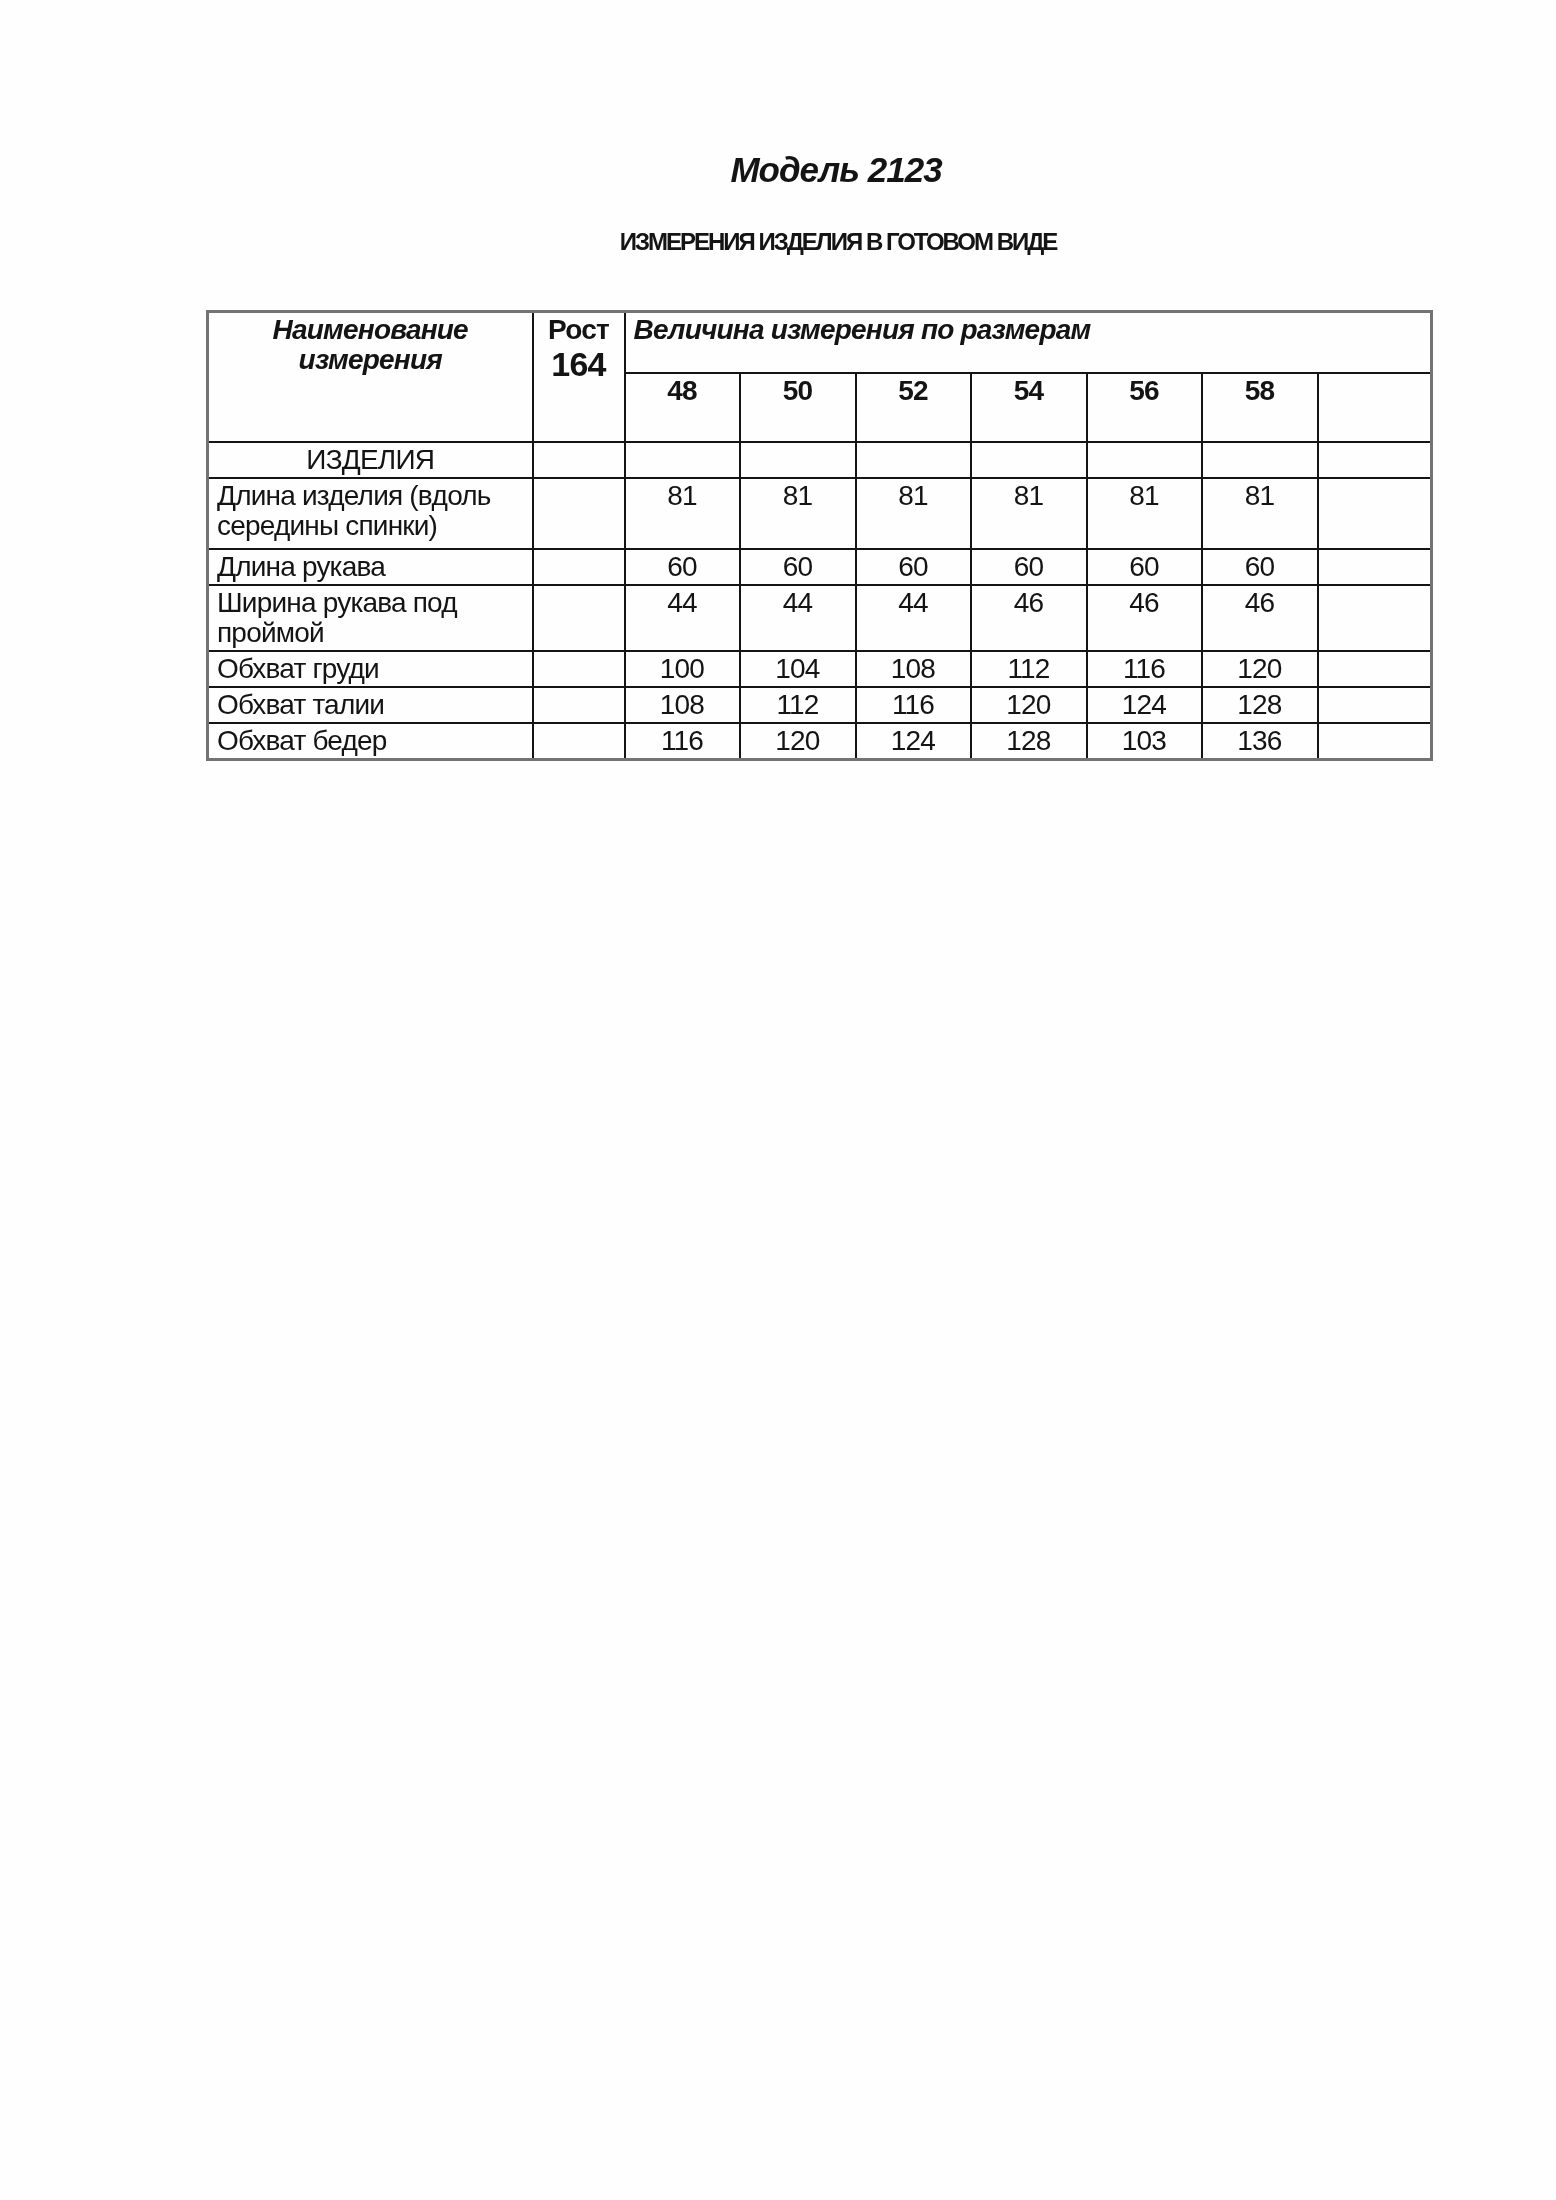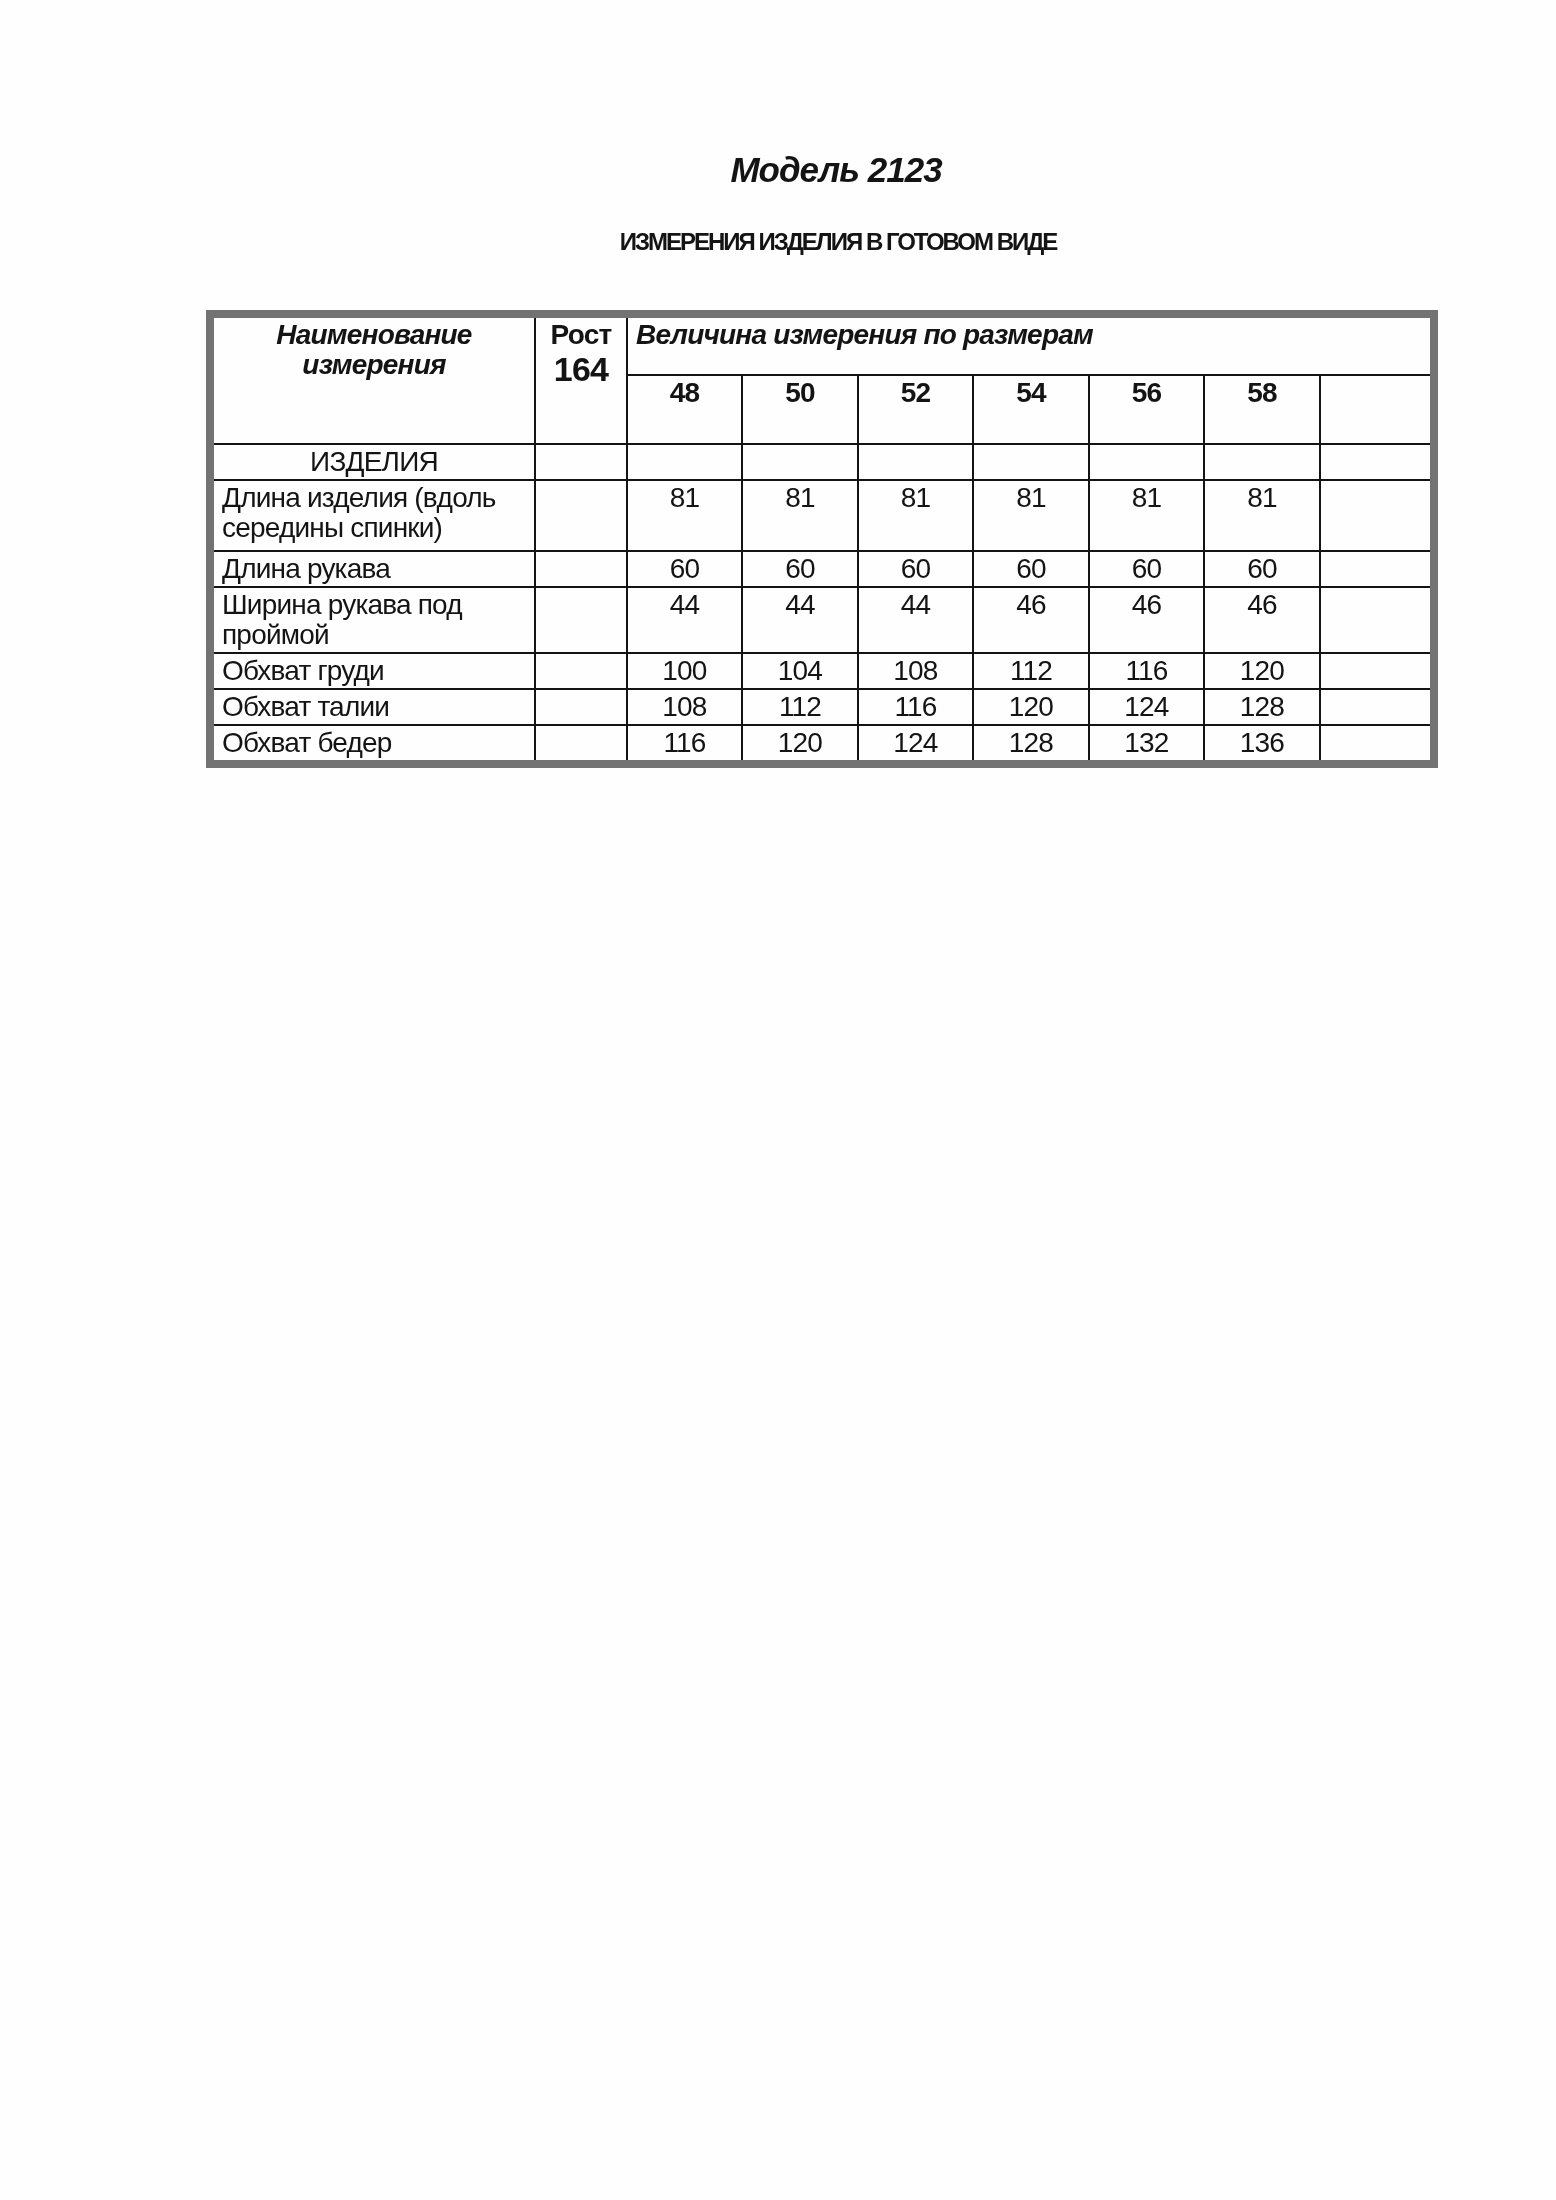--- a/index.html
+++ b/index.html
@@ -38,21 +38,21 @@
     font-size:28px;
     line-height:30px;
     letter-spacing:-0.8px;
   }
   table.meas td{
     border:2px solid #141414;
     vertical-align:top;
     padding:2px 8px;
     overflow:hidden;
   }
-  table.meas{border:8px solid #737373;}
+  table.meas{border:3px solid #737373;}
   td.name-head{
     vertical-align:middle;
     text-align:center;
     font-weight:bold;font-style:italic;
   }
   td.rost-head{
     text-align:center;
     font-weight:bold;
     padding-top:4px;
   }
@@ -191,18 +191,18 @@
       <td></td>
     </tr>
 
     <tr style="height:33px">
       <td class="label-cell">Обхват бедер</td>
       <td></td>
       <td class="value-cell">116</td>
       <td class="value-cell">120</td>
       <td class="value-cell">124</td>
       <td class="value-cell">128</td>
-      <td class="value-cell">132</td>
+      <td class="value-cell">103</td>
       <td class="value-cell">136</td>
       <td></td>
     </tr>
   </tbody>
 </table>
 
 </body></html>

